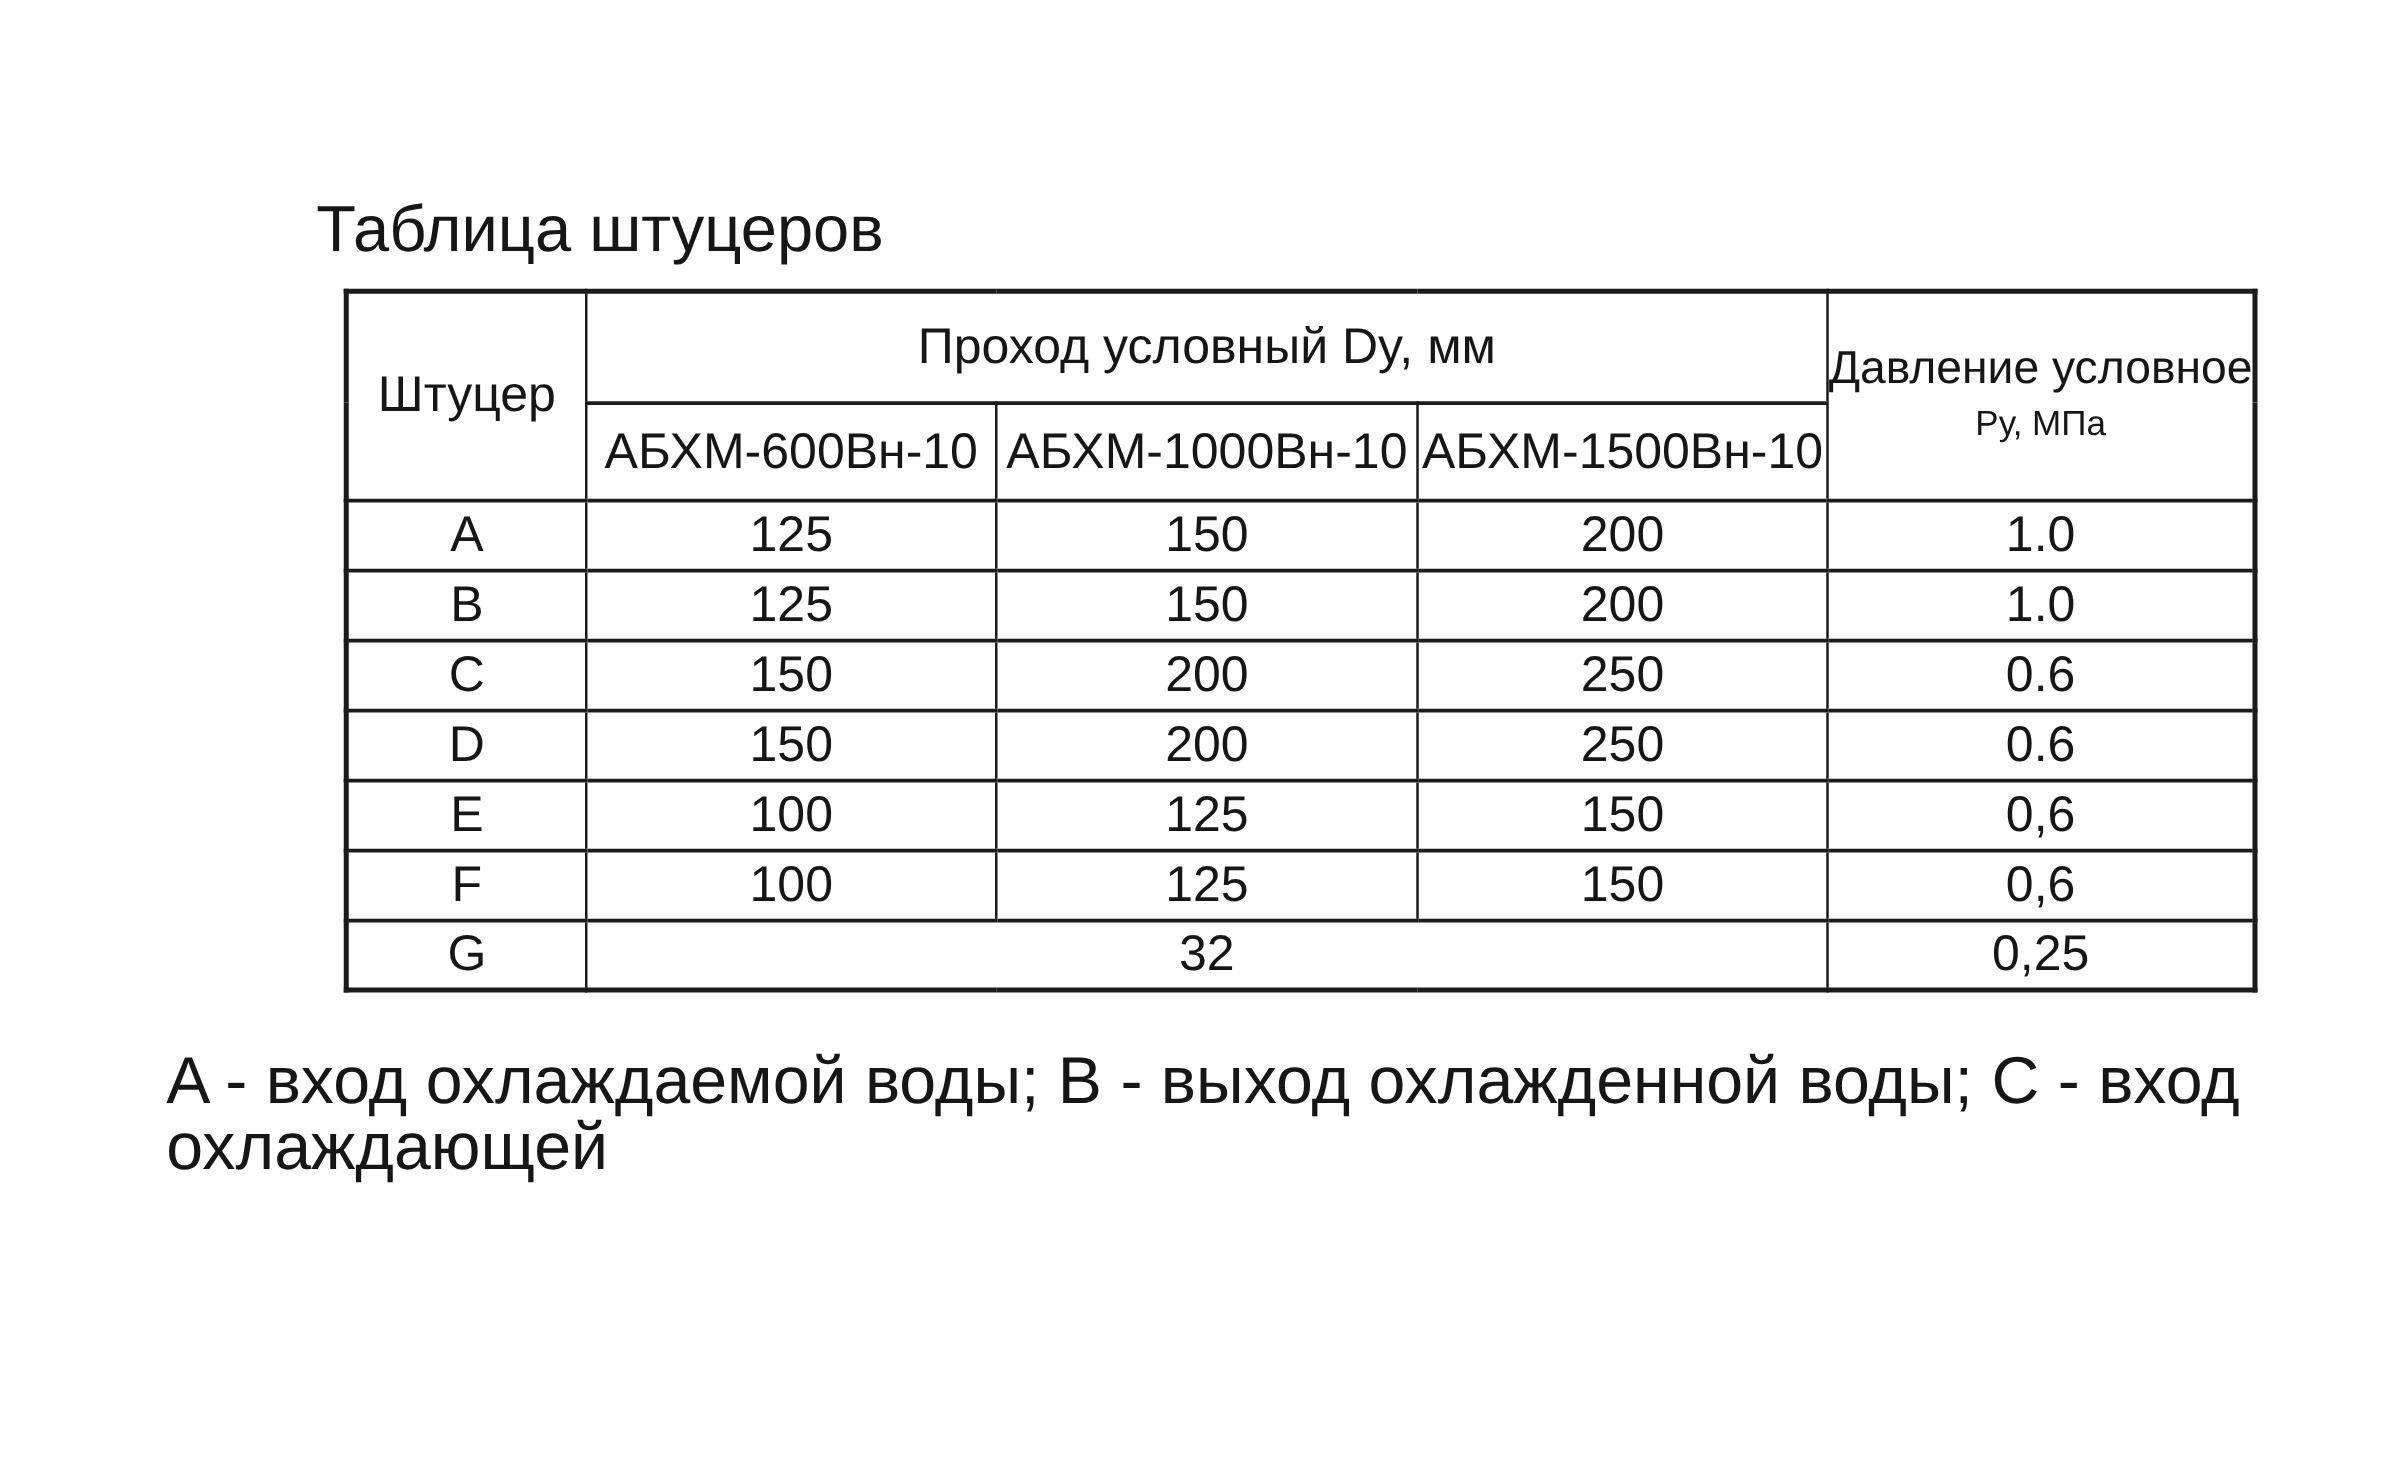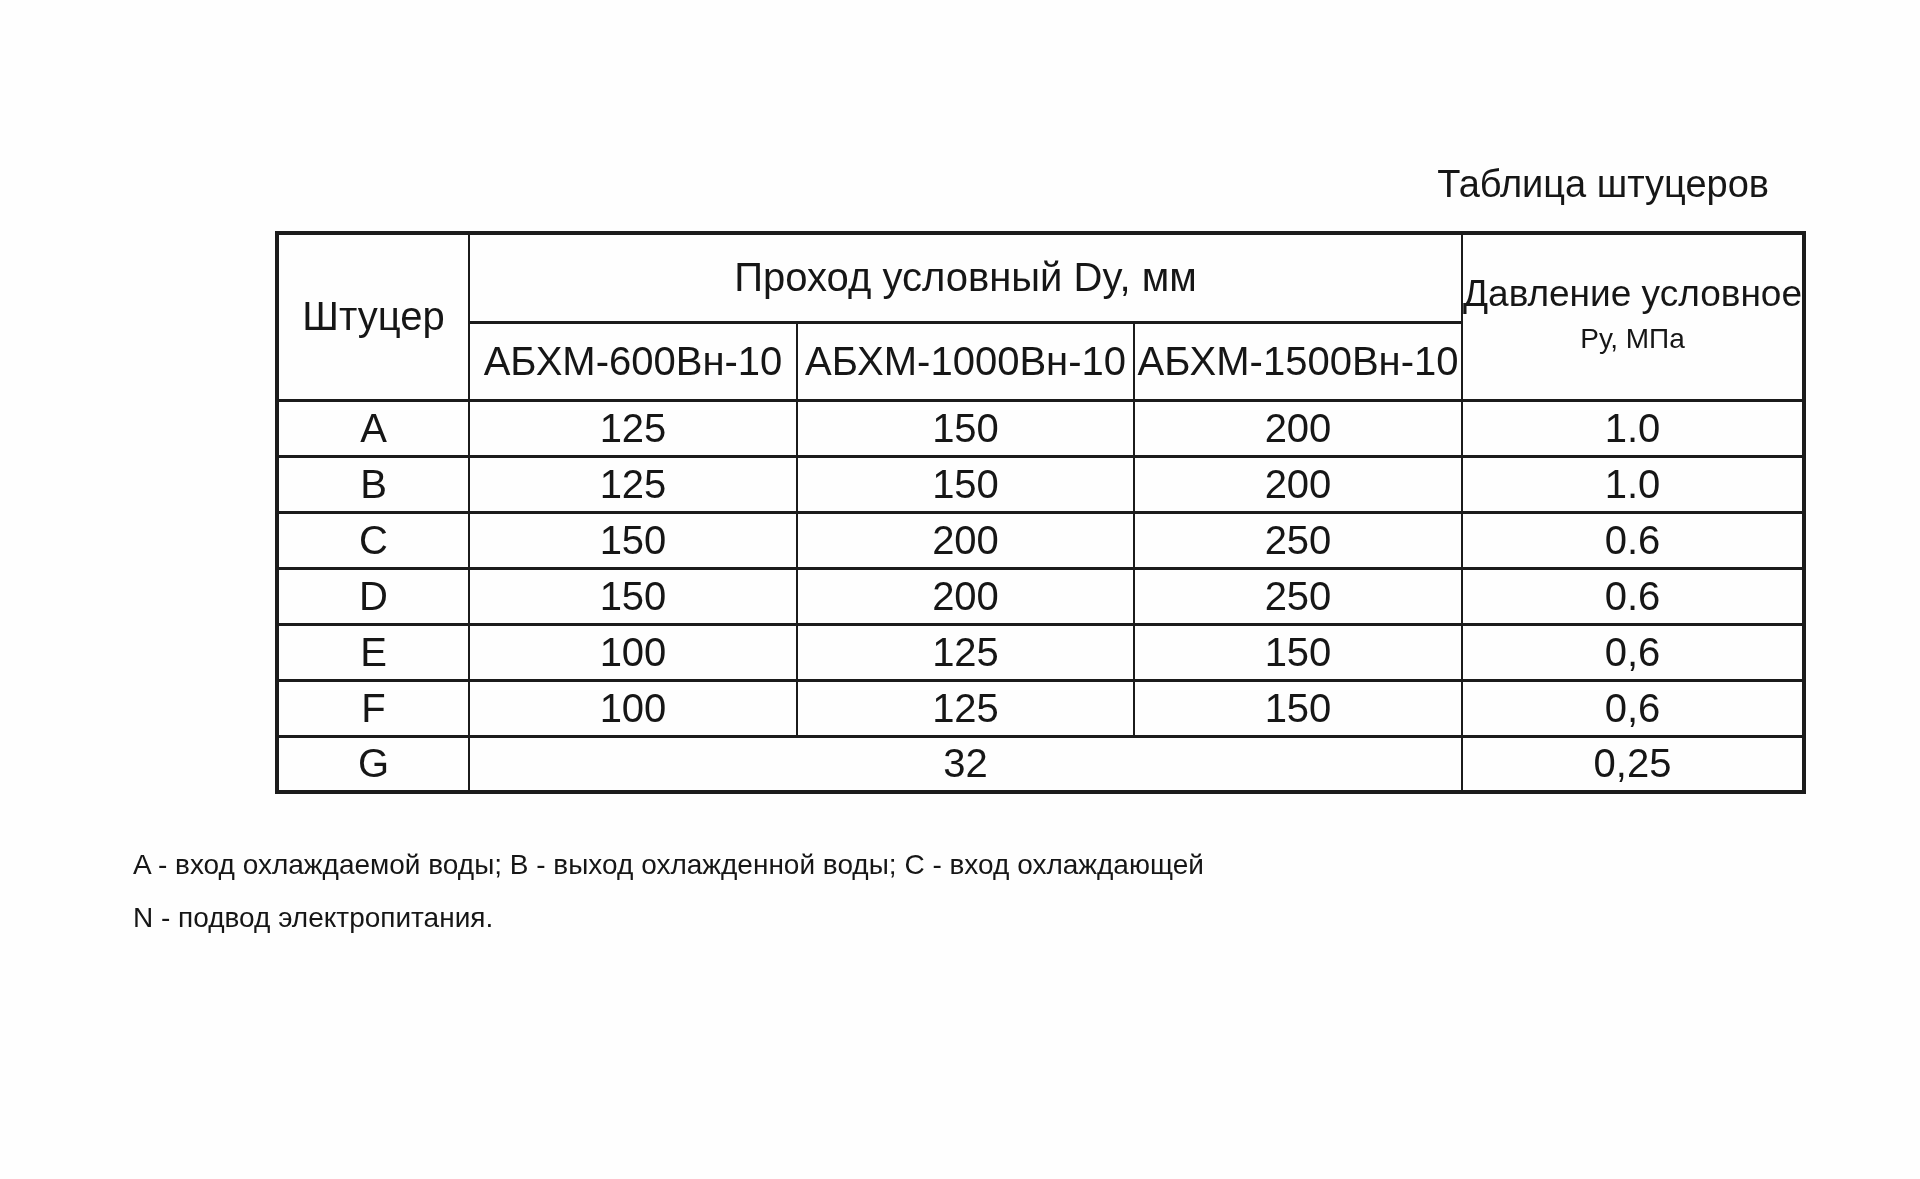--- a/index.html
+++ b/index.html
@@ -3,21 +3,21 @@
 <meta charset="utf-8">
 <style>
   html,body{margin:0;padding:0;}
   body{
     width:1920px;height:1179px;position:relative;overflow:hidden;
     background:#fefefe;color:#161616;
     font-family:"Liberation Sans", sans-serif;
   }
   .page-title{
     position:absolute;left:253px;top:162px;width:1516px;
-    text-align:right;font-size:38px;line-height:44px;
+    text-align:left;font-size:52px;line-height:44px;
   }
   table.fittings{
     position:absolute;left:253px;top:231px;
     border-collapse:collapse;table-layout:fixed;
     border:4px solid #1b1b1b;
     margin-left:22px;
   }
   table.fittings td, table.fittings th{
     border:solid #1b1b1b;border-width:3px 2px;
     text-align:center;vertical-align:middle;
@@ -25,21 +25,21 @@
     white-space:nowrap;overflow:hidden;
   }
   tr.hdr-top{height:89px;}
   tr.hdr-models{height:78px;}
   tr.data-row{height:56px;}
   th.model-cell{font-size:38px;}
   .pressure-line1{font-size:37px;line-height:44px;}
   .pressure-line2{font-size:28px;line-height:46px;}
   .legend{
     position:absolute;left:133px;top:838px;width:1740px;
-    font-size:28px;line-height:53px;
+    font-size:53px;line-height:53px;
   }
   .legend-line{white-space:pre-wrap;}
 </style>
 </head>
 <body>
 
 <div class="page-title">Таблица штуцеров</div>
 
 <table class="fittings">
   <colgroup>
@@ -109,14 +109,13 @@
   <tr class="data-row">
     <td>G</td>
     <td colspan="3">32</td>
     <td>0,25</td>
   </tr>
 </tbody>
   </table>
 
 <div class="legend">
   <div class="legend-line">A - вход охлаждаемой воды; B - выход охлажденной воды; C - вход охлаждающей</div>
-  <div class="legend-line">N - подвод электропитания.</div>
 </div>
 
 </body></html>

